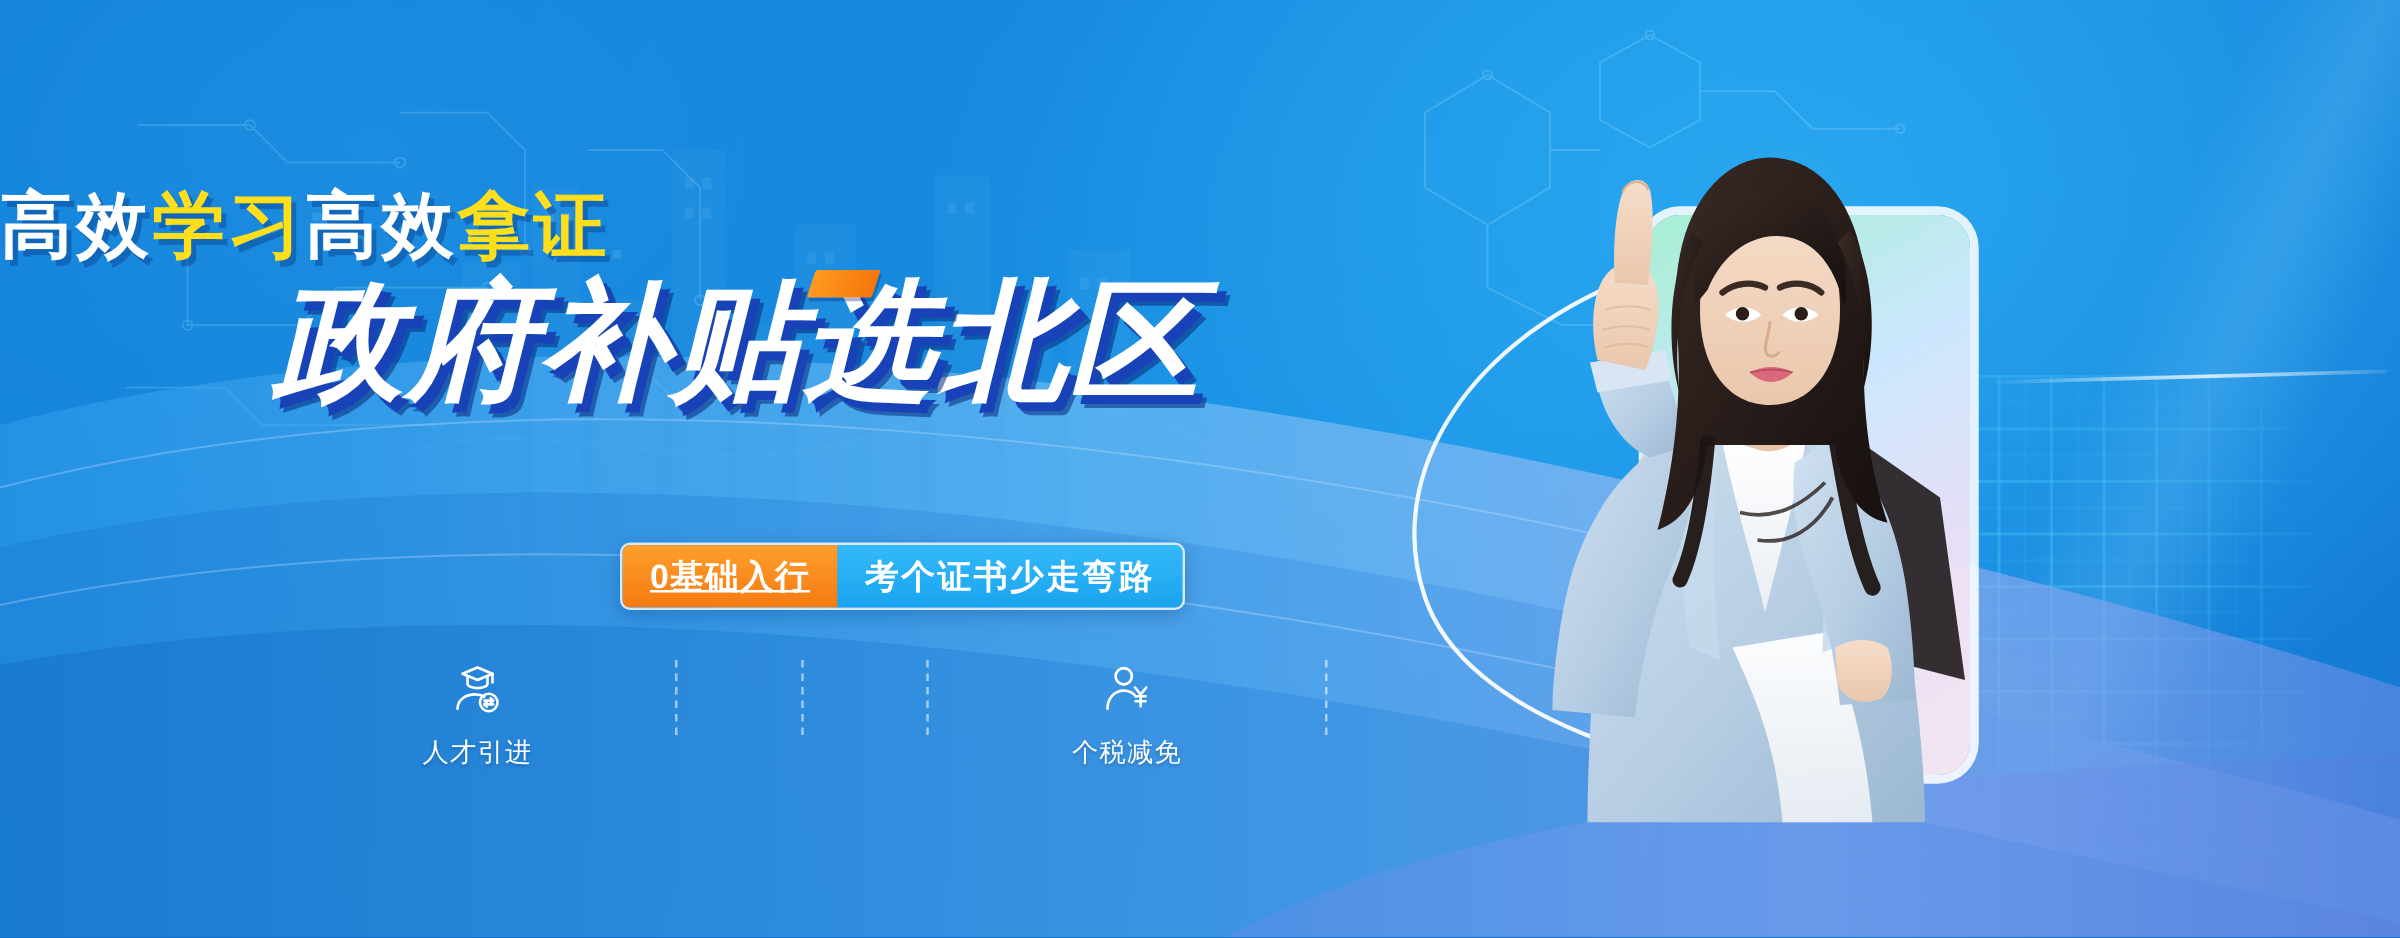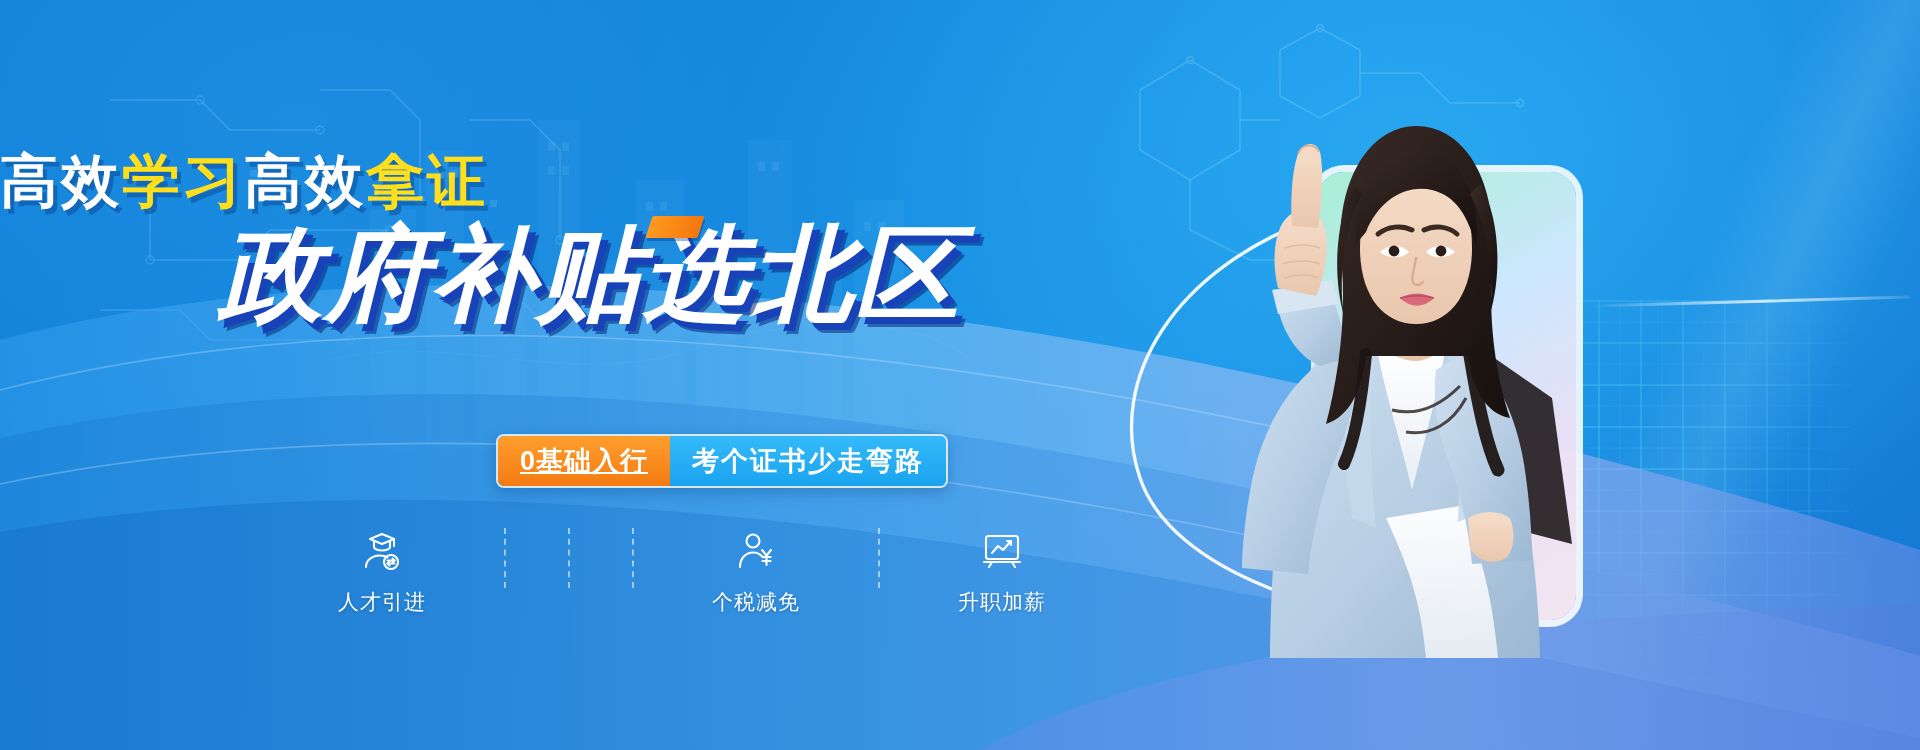--- a/index.html
+++ b/index.html
@@ -407,28 +407,16 @@
             <path d="M6 38 C6 29.5 11.8 23.5 19 23.5 C23 23.5 26.4 25.3 28.8 28.2"></path>
             <path d="M28 21 L32.5 26.5 L37 21"></path>
             <path d="M28.5 28 L36.5 28 M28.5 32 L36.5 32 M32.5 26.5 L32.5 36"></path>
           </svg>
         </span>
         <span class="lbl">个税减免</span>
       </div>
 
       <div class="divider"></div>
 
-      <div class="feat">
-        <span class="ico">
-          <svg width="44" height="44" viewBox="0 0 44 44" fill="none" stroke="#ffffff" stroke-width="2.1" stroke-linecap="round" stroke-linejoin="round">
-            <rect x="6" y="7" width="32" height="23" rx="2.5"></rect>
-            <path d="M12 24 L18 17 L23 21 L31 12"></path>
-            <path d="M27 12 L31 12 L31 16"></path>
-            <path d="M4 33 L40 33"></path>
-            <path d="M12 33 L9 38 M32 33 L35 38"></path>
-          </svg>
-        </span>
-        <span class="lbl">升职加薪</span>
-      </div>
 
     </div>
   </div>
 </div>
 
 </body></html>

